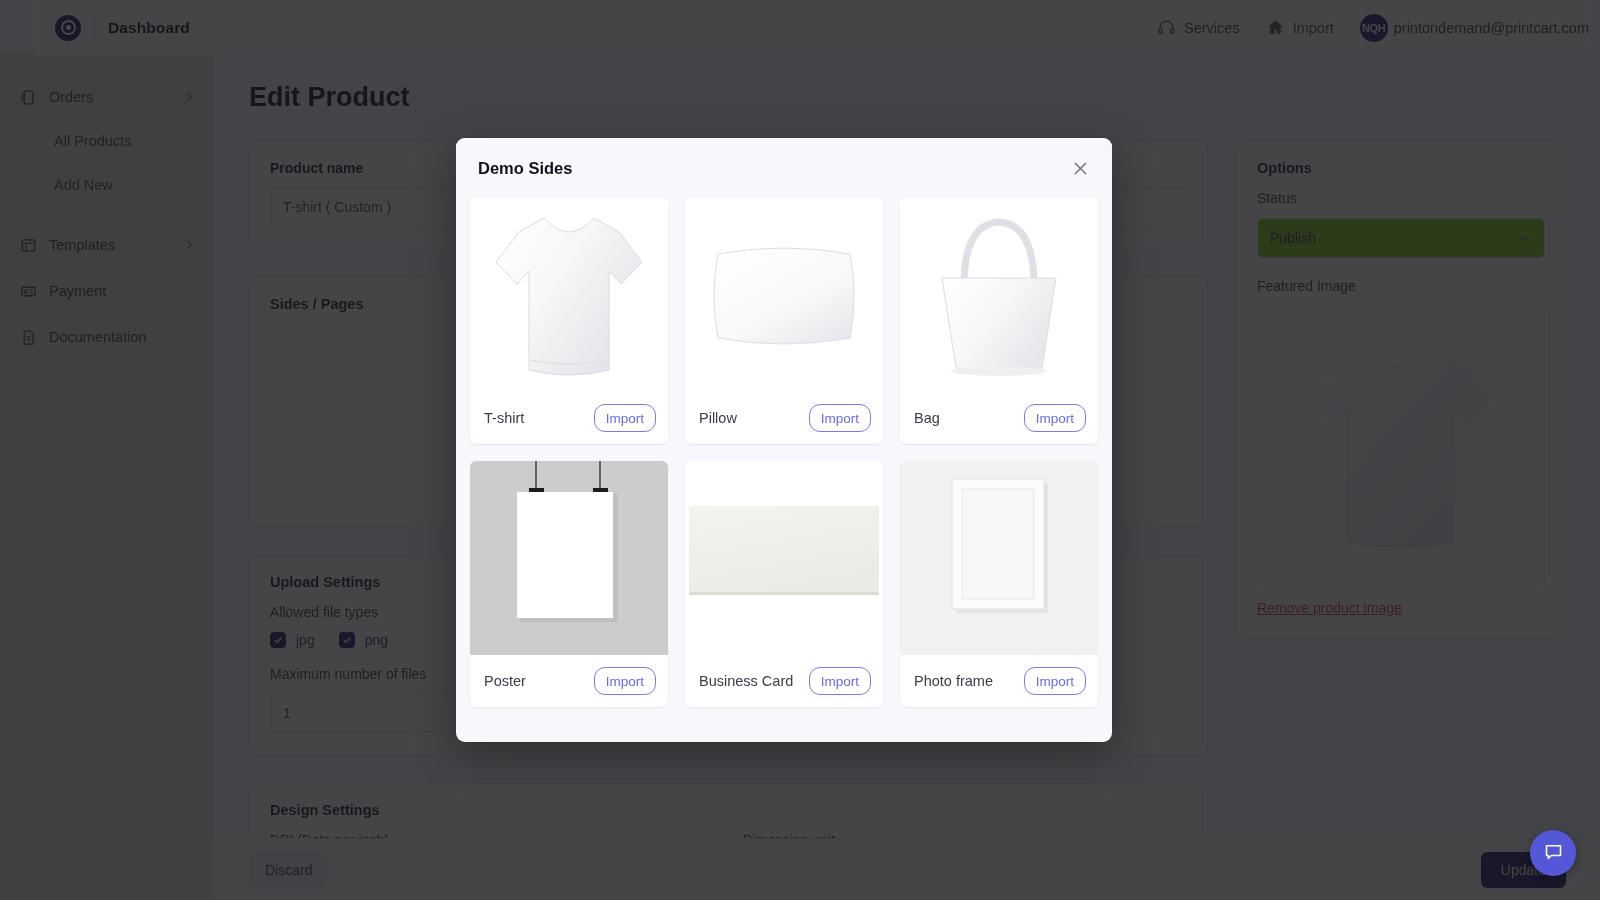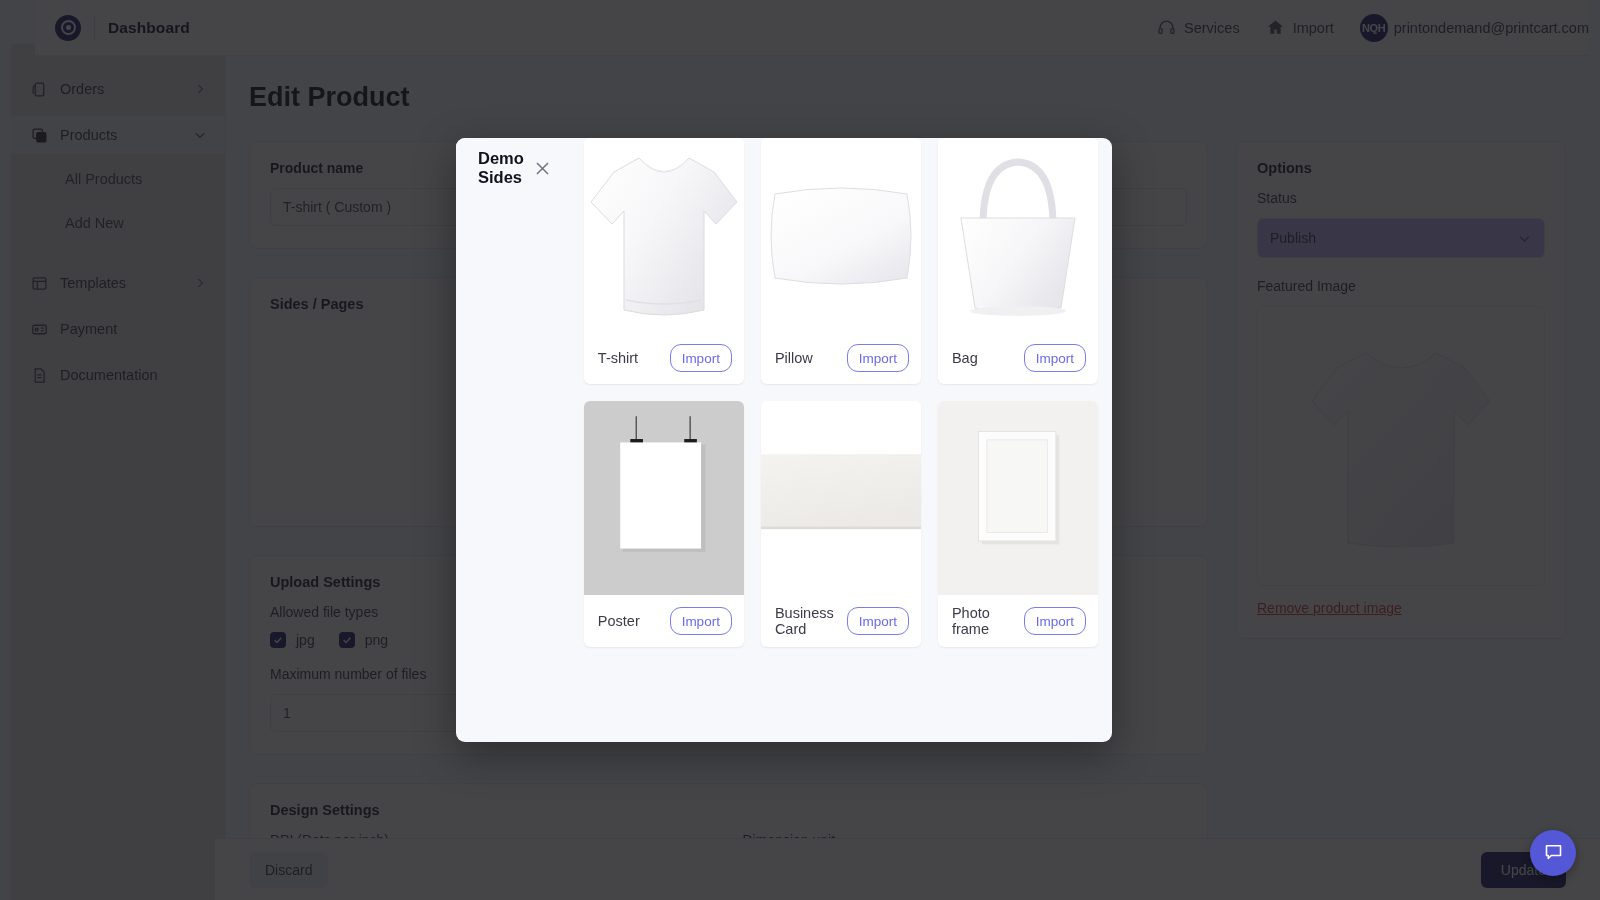--- a/index.html
+++ b/index.html
@@ -39,22 +39,22 @@
   .tb-item { display: flex; align-items: center; gap: 8px; }
   .tb-item svg { display: block; }
   .avatar {
     width: 28px; height: 28px; border-radius: 50%; background: #20206a; color: #fff;
     font-size: 11px; font-weight: bold; display: flex; align-items: center; justify-content: center;
     letter-spacing: -.3px;
   }
   .user-email { font-size: 14.5px; color: #3a3a48; margin-left: -2px; }
 
   .sidebar {
-    position: absolute; top: 44px; left: 0; width: 215px; bottom: 0;
-    background: #e5e5e5; border-right: 1px solid #e8eaf0; padding-top: 26px; z-index: 1; margin-left: 11px;
+    position: absolute; top: 52px; left: 0; width: 215px; bottom: 0;
+    background: #e5e5e5; border-right: 1px solid #e8eaf0; padding-top: 26px; z-index: 1;
   }
   .nav-row {
     display: flex; align-items: center; height: 38px; padding: 0 18px 0 20px;
     font-size: 14.5px; color: #3d3d4b; gap: 12px; margin-bottom: 8px;
   }
   .nav-row.active { background: #f1f2f7; }
   .nav-row .chev { margin-left: auto; color: #7b7b8c; display: flex; }
   .nav-ico { width: 17px; height: 17px; flex: 0 0 auto; color: #4a4a59; }
   .nav-sub {
     height: 34px; display: flex; align-items: center; padding-left: 54px;
@@ -71,21 +71,21 @@
   .card-panel {
     background: #fff; border: 1px solid #e6e8ef; border-radius: 8px;
     padding: 18px 20px 22px 20px; margin-bottom: 28px;
   }
   .fld-label { font-size: 14px; font-weight: bold; color: #1c1c2c; margin-bottom: 12px; }
   .text-input {
     height: 38px; border: 1px solid #dfe2ea; border-radius: 6px; background: #fff;
     display: flex; align-items: center; padding: 0 12px; font-size: 14px; color: #4b4b59;
   }
   .select-input {
-    height: 40px; border: 1px solid #dfe2ea; border-radius: 6px; background: #c4b5fd;
+    height: 40px; border: 1px solid #dfe2ea; border-radius: 6px; background: #84cc16;
     display: flex; align-items: center; padding: 0 12px; font-size: 14px; color: #3b3b49;
   }
   .select-input .chev { margin-left: auto; color: #62627a; display: flex; }
   .sec-head { font-size: 14.5px; font-weight: bold; color: #1c1c2c; margin-bottom: 14px; }
   .sides-box { height: 250px; }
   .sub-lab { font-size: 14px; color: #3b3b49; margin-bottom: 12px; }
   .chk-row { display: flex; align-items: center; gap: 10px; margin-bottom: 18px; }
   .chk {
     width: 16px; height: 16px; border-radius: 4px; background: #20206a;
     display: flex; align-items: center; justify-content: center; flex: 0 0 auto;
@@ -120,21 +120,21 @@
   }
 
   
   .dim { position: absolute; inset: 0; background: rgba(22,22,26,0.80); z-index: 50; }
 
   
   .modal {
     position: absolute; left: 456px; top: 138px; width: 656px; height: 604px;
     background: #f7f8fc; border-radius: 9px; z-index: 60;
     box-shadow: 0 12px 40px rgba(0,0,0,.35);
-    display: flex; flex-direction: row; overflow: hidden;
+    display: flex; flex-direction: column; overflow: hidden;
   }
   .modal-head {
     height: 60px; flex: 0 0 60px; display: flex; align-items: center;
     padding: 0 18px 0 22px; background: #f7f8fc;
   }
   .modal-title { font-size: 16.5px; font-weight: bold; color: #12121f; }
   .modal-close {
     margin-left: auto; width: 28px; height: 28px; display: flex;
     align-items: center; justify-content: center; color: #73737f;
   }
@@ -220,34 +220,20 @@
         </svg>
       </span>
       <span>Orders</span>
       <span class="chev">
         <svg width="14" height="14" viewBox="0 0 24 24" fill="none" stroke="#7b7b8c" stroke-width="2.2">
             <path d="M9 5l7 7-7 7"></path>
           </svg>
       </span>
     </div>
 
-    <div class="nav-row active">
-      <span class="nav-ico">
-        <svg width="17" height="17" viewBox="0 0 24 24" fill="none" stroke="#2c2c3a" stroke-width="1.8">
-          <rect x="3" y="3" width="13" height="13" rx="2"></rect>
-            <rect x="8" y="8" width="13" height="13" rx="2" fill="#2c2c3a"></rect>
-        </svg>
-      </span>
-      <span>Products</span>
-      <span class="chev">
-        <svg width="14" height="14" viewBox="0 0 24 24" fill="none" stroke="#5a5a6b" stroke-width="2.2">
-            <path d="M5 9l7 7 7-7"></path>
-          </svg>
-      </span>
-    </div>
 
     <div class="nav-sub">
       <span>All Products</span>
     </div>
     <div class="nav-sub">
       <span>Add New</span>
     </div>
     <div class="nav-gap"></div>
 
 

